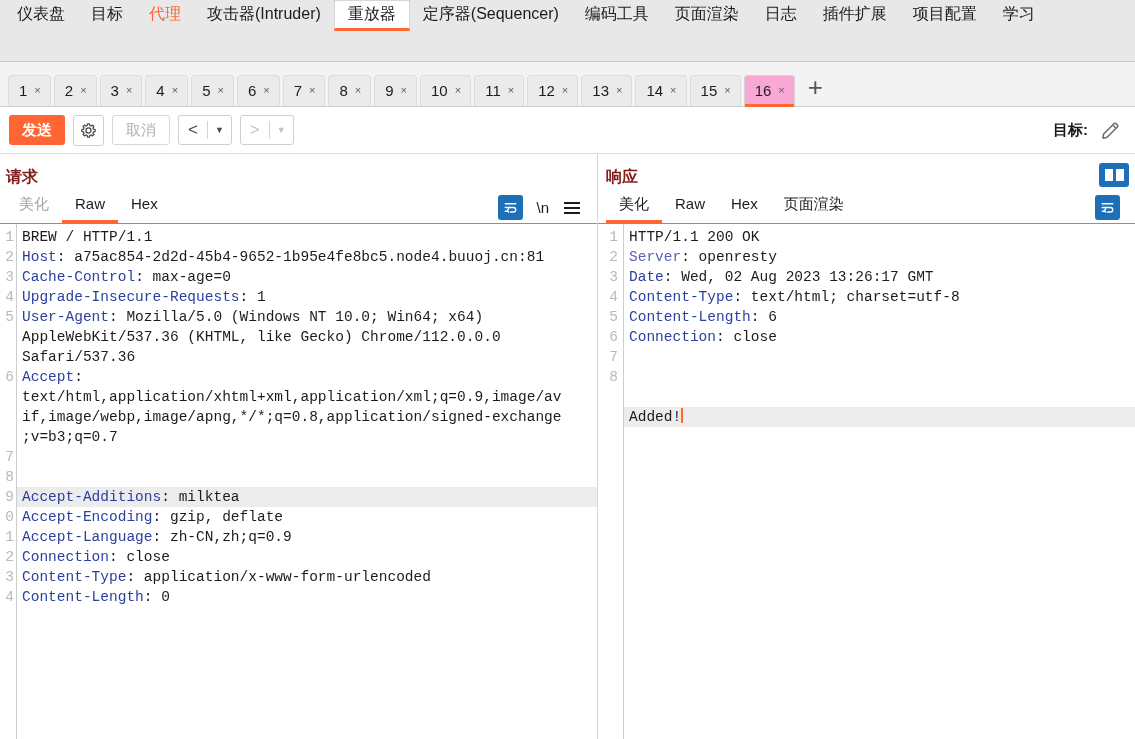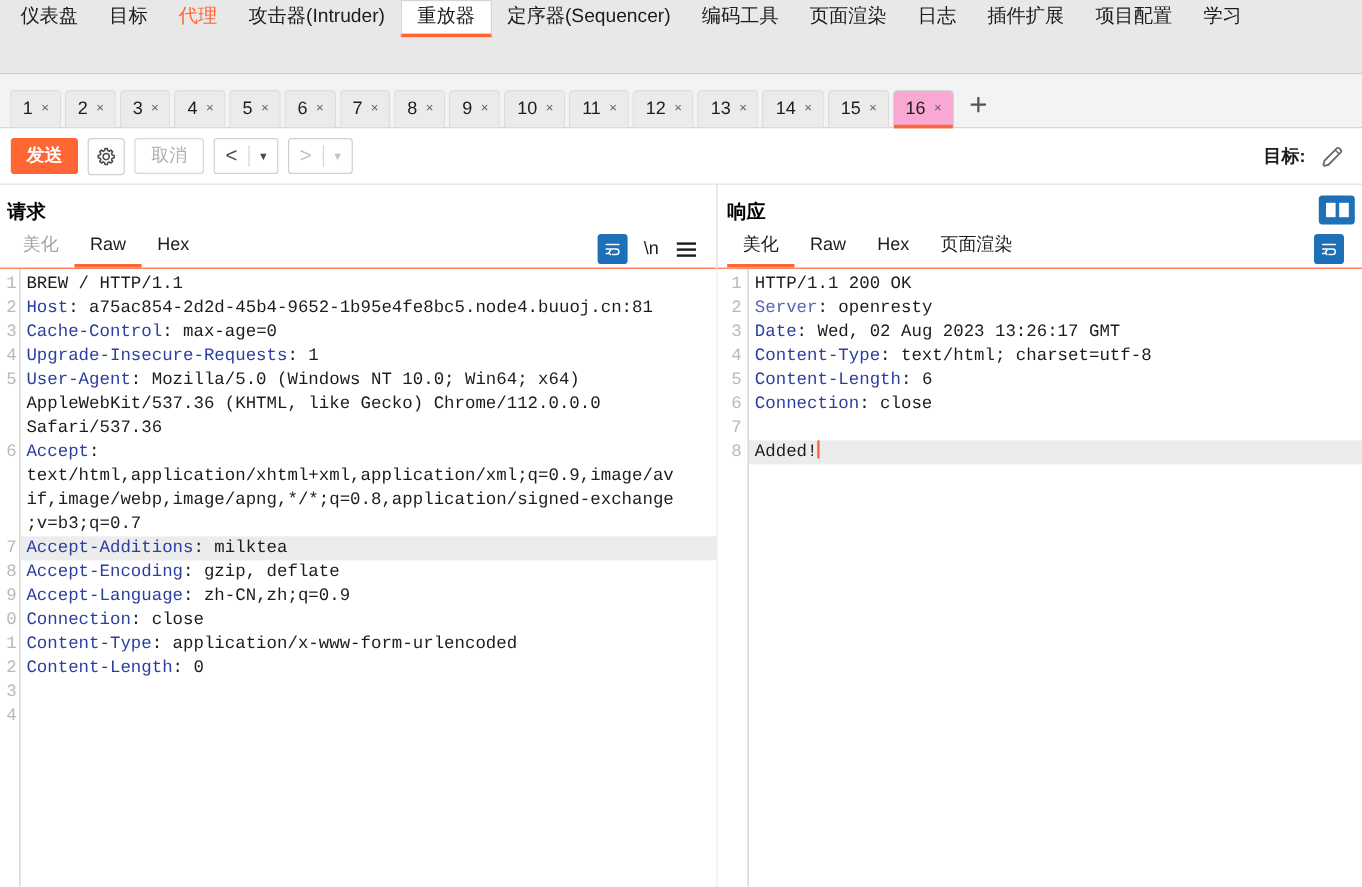--- a/index.html
+++ b/index.html
@@ -168,21 +168,21 @@
     height: 585px;
     background: #fff;
   }
   .pane { display: flex; flex-direction: column; position: relative; }
   .pane-left { width: 598px; border-right: 1px solid #d9d9d9; }
   .pane-right { width: 537px; }
 
   .pane-title {
     font-size: 16px;
     font-weight: bold;
-    color: #000000;
+    color: #7f1d1d;
     padding: 13px 0 4px 6px;
   }
   .pane-right .pane-title { padding-left: 8px; }
 
   .subtabs {
     display: flex;
     align-items: center;
     padding: 0 6px;
     height: 31px;
     position: relative;
@@ -267,21 +267,21 @@
     flex: 1;
     padding: 3px 0 0 5px;
     font-family: "Liberation Mono", monospace;
     font-size: 14.5px;
     line-height: 20px;
     color: #1c1c1c;
     white-space: pre;
     overflow: hidden;
   }
   .code .ln { height: 20px; white-space: pre; }
-  .code .ln.hl { background: #ececec; margin-left: -5px; padding-left: 5px; }
+  .code .ln.hl { background: #ececec; margin-left: -5px; padding-left: 5px; margin-top: 40px; }
   .hname { color: #2a3fa0; }
   .hname2 { color: #5a62b8; }
   .caret-bar {
     display: inline-block;
     width: 2px;
     height: 15px;
     background: #ff6633;
     vertical-align: -2px;
   }
 </style>

